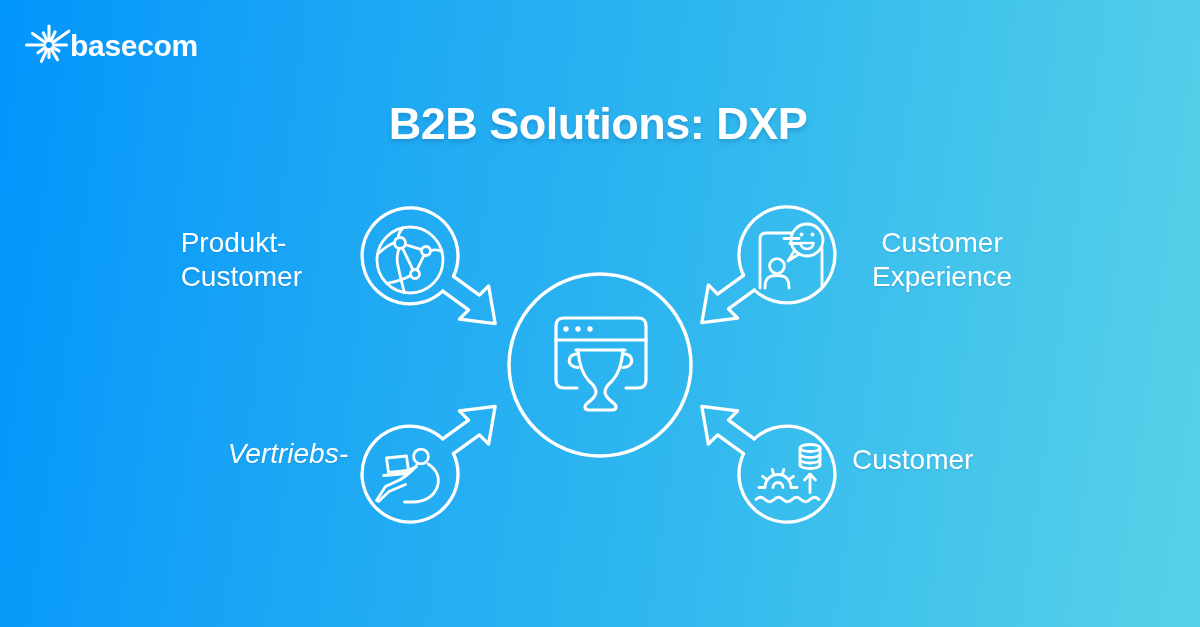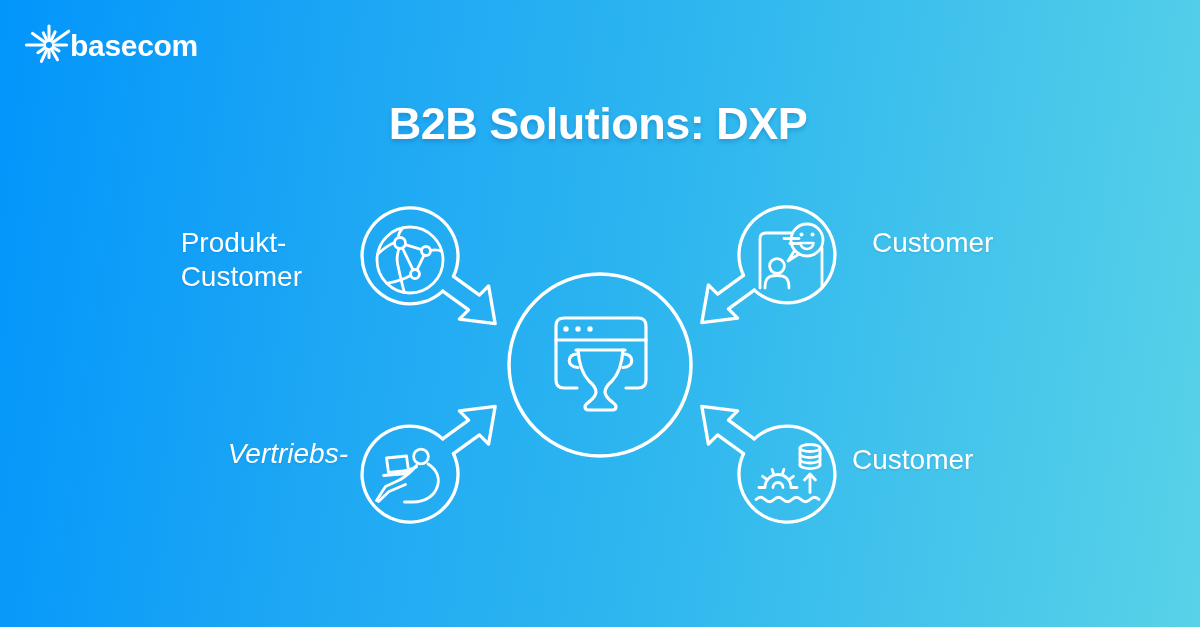--- a/index.html
+++ b/index.html
@@ -168,20 +168,21 @@
       <path d="M-31 25.5 Q-26.5 21 -22 25.5 T-13 25.5 T-4 25.5 T5 25.5 T14 25.5 T23 25.5 T32 25.5"></path>
     </g>
   </svg>
 
   <div class="label label-tl">
     <span>Produkt-</span>
     <span>Customer</span>
   </div>
   <div class="label label-tr">
     <span>Customer</span>
+    <span>Experience</span>
   </div>
   <div class="label label-bl">
     <span>Vertriebs-</span>
   </div>
   <div class="label label-br">
     <span>Customer</span>
   </div>
 
 </div>
 

